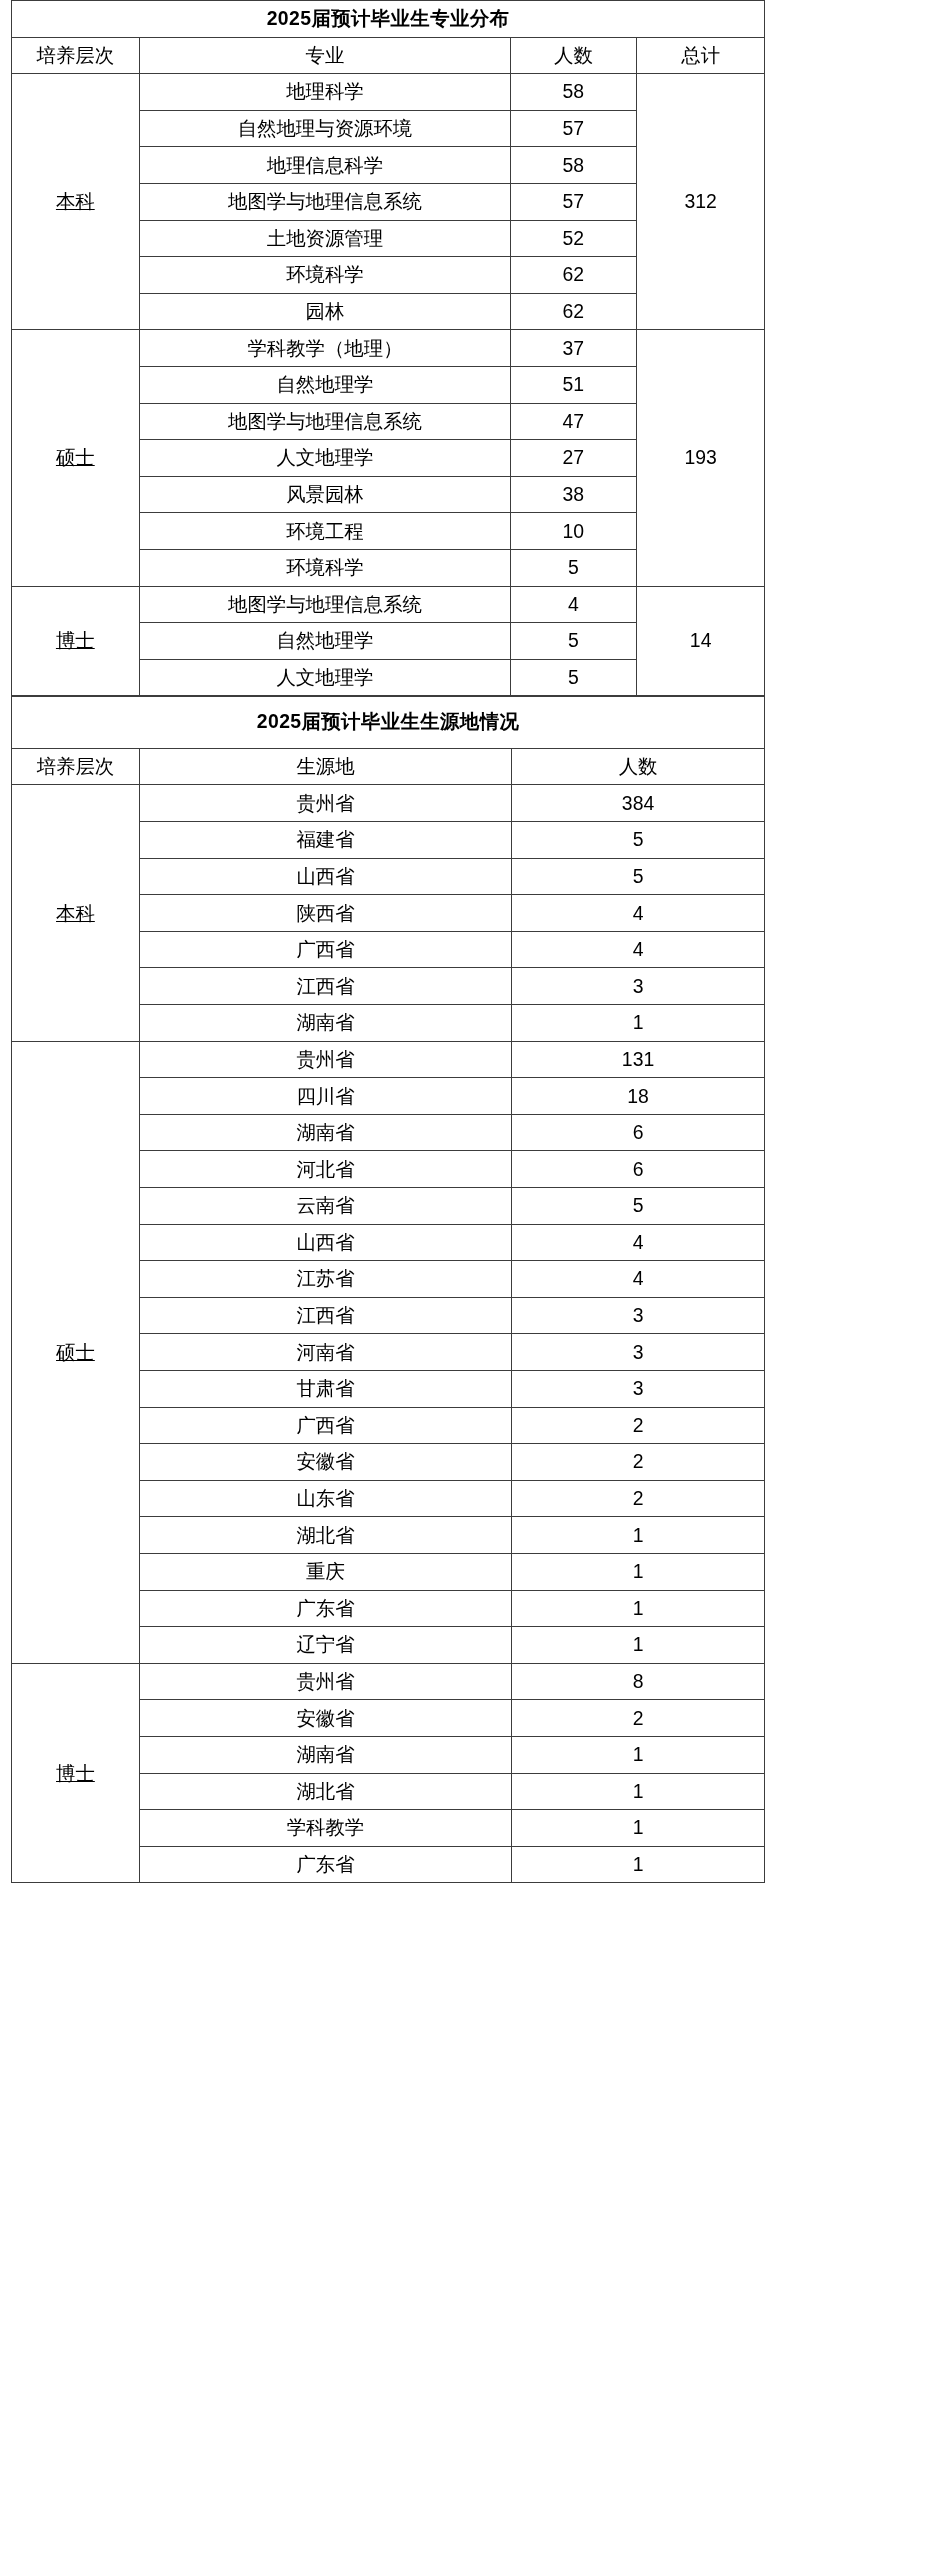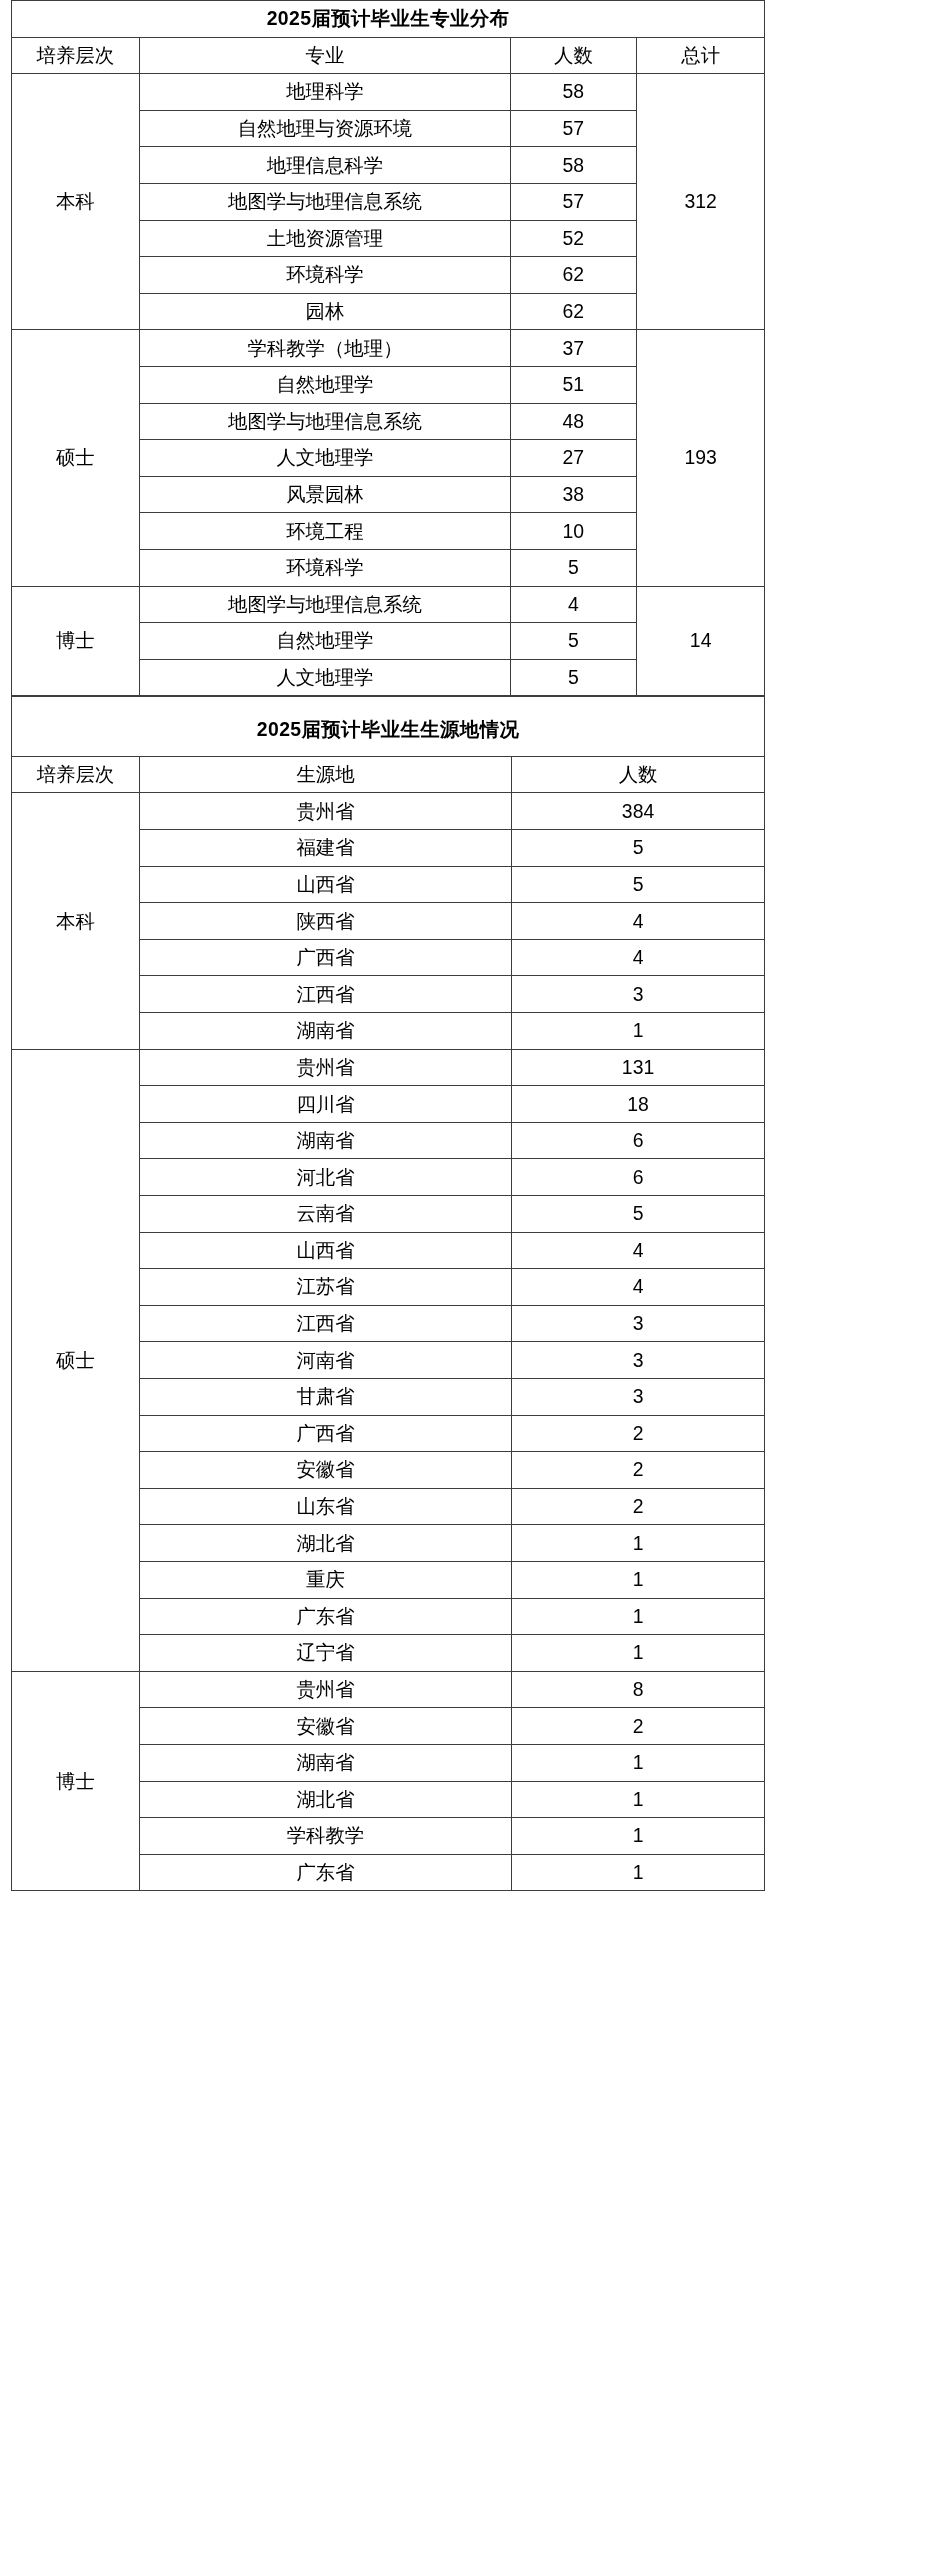--- a/index.html
+++ b/index.html
@@ -25,39 +25,40 @@
   }
   .caption-row td {
     border: none;
     text-align: center;
     font-weight: bold;
     font-size: 24px;
     padding: 8.8px 0 10.6px 0;
     letter-spacing: 0.4px;
   }
   .caption-row.second td {
-    padding-top: 16px;
+    padding-top: 8px;
     padding-bottom: 10.6px;
   }
   table.tbl td {
     border: 0.9px solid #3c3c3c;
     text-align: center;
     vertical-align: middle;
     font-size: 19.4px;
     height: 32px;
     padding: 1.8px 3.5px;
   }
   td.hdr {
     font-size: 20px;
     height: 46px;
     margin-left: 8px;
   }
   td.level {
     font-size: 24px;
     font-weight: normal;
+    text-decoration: underline;
   }
   
   col.c1 { width: 106px; }
   col.c2 { width: 306px; }
   col.c3 { width: 104px; }
   col.c4 { width: 106px; }
   
   col.d1 { width: 106px; }
   col.d2 { width: 306px; }
   col.d3 { width: 209px; }
@@ -120,21 +121,21 @@
           <td class="nowrap">学科教学（地理）</td>
           <td>37</td>
           <td rowspan="7">193</td>
         </tr>
         <tr>
           <td class="nowrap">自然地理学</td>
           <td>51</td>
         </tr>
         <tr>
           <td class="nowrap">地图学与地理信息系统</td>
-          <td>48</td>
+          <td>47</td>
         </tr>
         <tr>
           <td class="nowrap">人文地理学</td>
           <td>27</td>
         </tr>
         <tr>
           <td class="nowrap">风景园林</td>
           <td>38</td>
         </tr>
         <tr>

